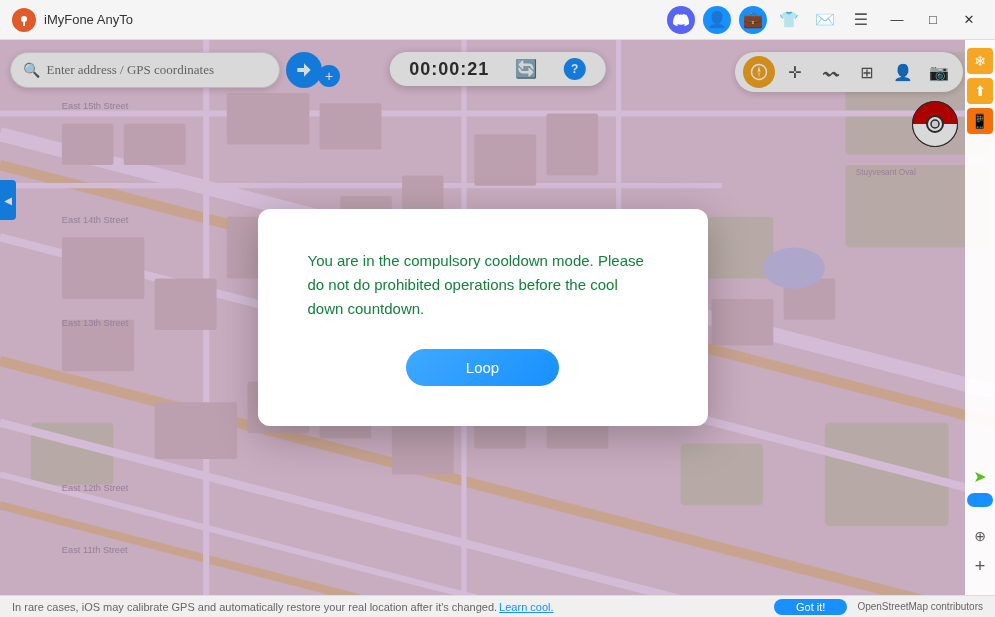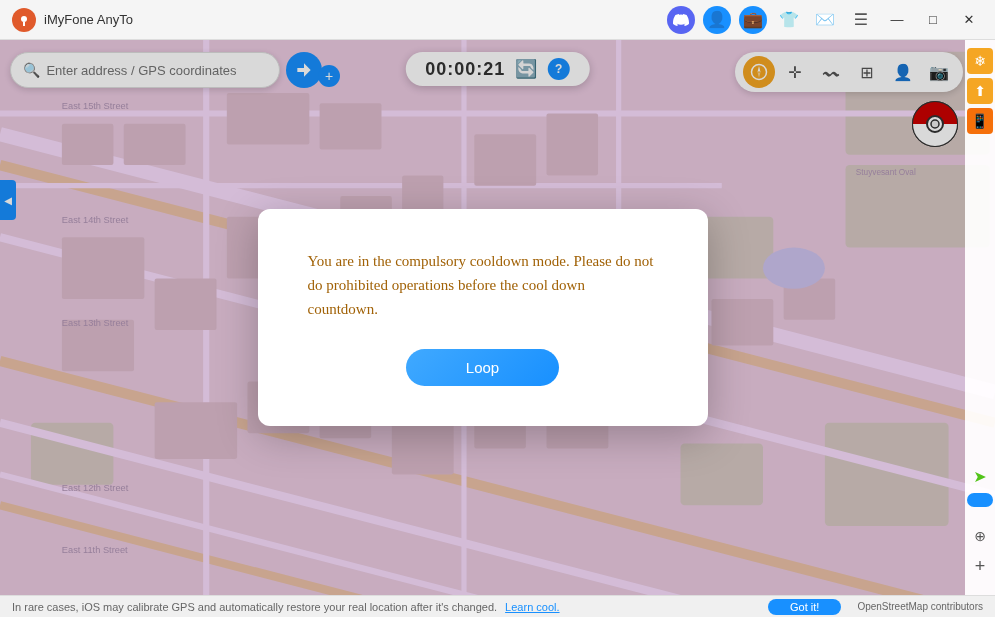--- a/index.html
+++ b/index.html
@@ -53,21 +53,21 @@
       height: 36px;
       background: white;
       border-radius: 18px;
       border: 1px solid #ddd;
       display: flex;
       align-items: center;
       padding: 0 12px;
       box-shadow: 0 2px 6px rgba(0,0,0,0.15);
     }
     #search-input-wrap input {
-      border: none; outline: none; font-size: 13px; color: #999; width: 100%; background: transparent;
+      border: none; outline: none; font-size: 13px; color: #999; width: 100%; background: transparent; font-family: Liberation Serif, serif;
     }
     #search-icon-inner { color: #aaa; margin-right: 6px; font-size: 14px; }
     .search-action-btn {
       width: 36px; height: 36px; border-radius: 50%;
       background: #1890ff; border: none; cursor: pointer;
       display: flex; align-items: center; justify-content: center; color: white; font-size: 16px;
     }
     .search-add-btn {
       width: 22px; height: 22px; border-radius: 50%;
       background: #1890ff; border: none; cursor: pointer;
@@ -81,21 +81,21 @@
       top: 52px;
       left: 50%;
       transform: translateX(-50%);
       z-index: 50;
       background: white;
       border-radius: 20px;
       padding: 6px 20px;
       box-shadow: 0 2px 8px rgba(0,0,0,0.2);
       display: flex;
       align-items: center;
-      gap: 10px;
+      gap: 26px;
     }
     #timer-text { font-size: 18px; font-weight: 600; color: #333; letter-spacing: 1px; }
     .timer-icon-btn { background: none; border: none; cursor: pointer; font-size: 18px; color: #1890ff; }
     .timer-help-btn {
       width: 22px; height: 22px; border-radius: 50%; background: #1890ff;
       color: white; border: none; cursor: pointer; font-size: 12px; font-weight: bold;
       display: flex; align-items: center; justify-content: center;
     }
 
     
@@ -190,25 +190,24 @@
       padding: 40px 50px;
       width: 450px;
       box-shadow: 0 10px 40px rgba(0,0,0,0.25);
       display: flex;
       flex-direction: column;
       align-items: center;
       gap: 28px;
     }
     #modal-text {
       font-size: 15px;
-      color: #a16207;
+      color: #15803d;
       line-height: 1.6;
       text-align: left;
       width: 100%;
-      font-family: Liberation Serif, serif;
     }
     #exit-btn {
       background: linear-gradient(135deg, #40a9ff, #1890ff);
       color: white;
       border: none;
       border-radius: 20px;
       padding: 10px 60px;
       font-size: 15px;
       cursor: pointer;
       font-weight: 500;
@@ -221,21 +220,21 @@
       left: 0; right: 0;
       height: 22px;
       background: #f0f0f0;
       border-top: 1px solid #ddd;
       z-index: 300;
       display: flex;
       align-items: center;
       padding: 0 12px;
       font-size: 11px;
       color: #666;
-      gap: 8px;
+      gap: 2px;
     }
     #bottom-bar .learn-more {
       color: #1890ff;
       cursor: pointer;
       text-decoration: underline;
     }
     #got-it-btn {
       margin-left: auto;
       background: #1890ff;
       color: white;

